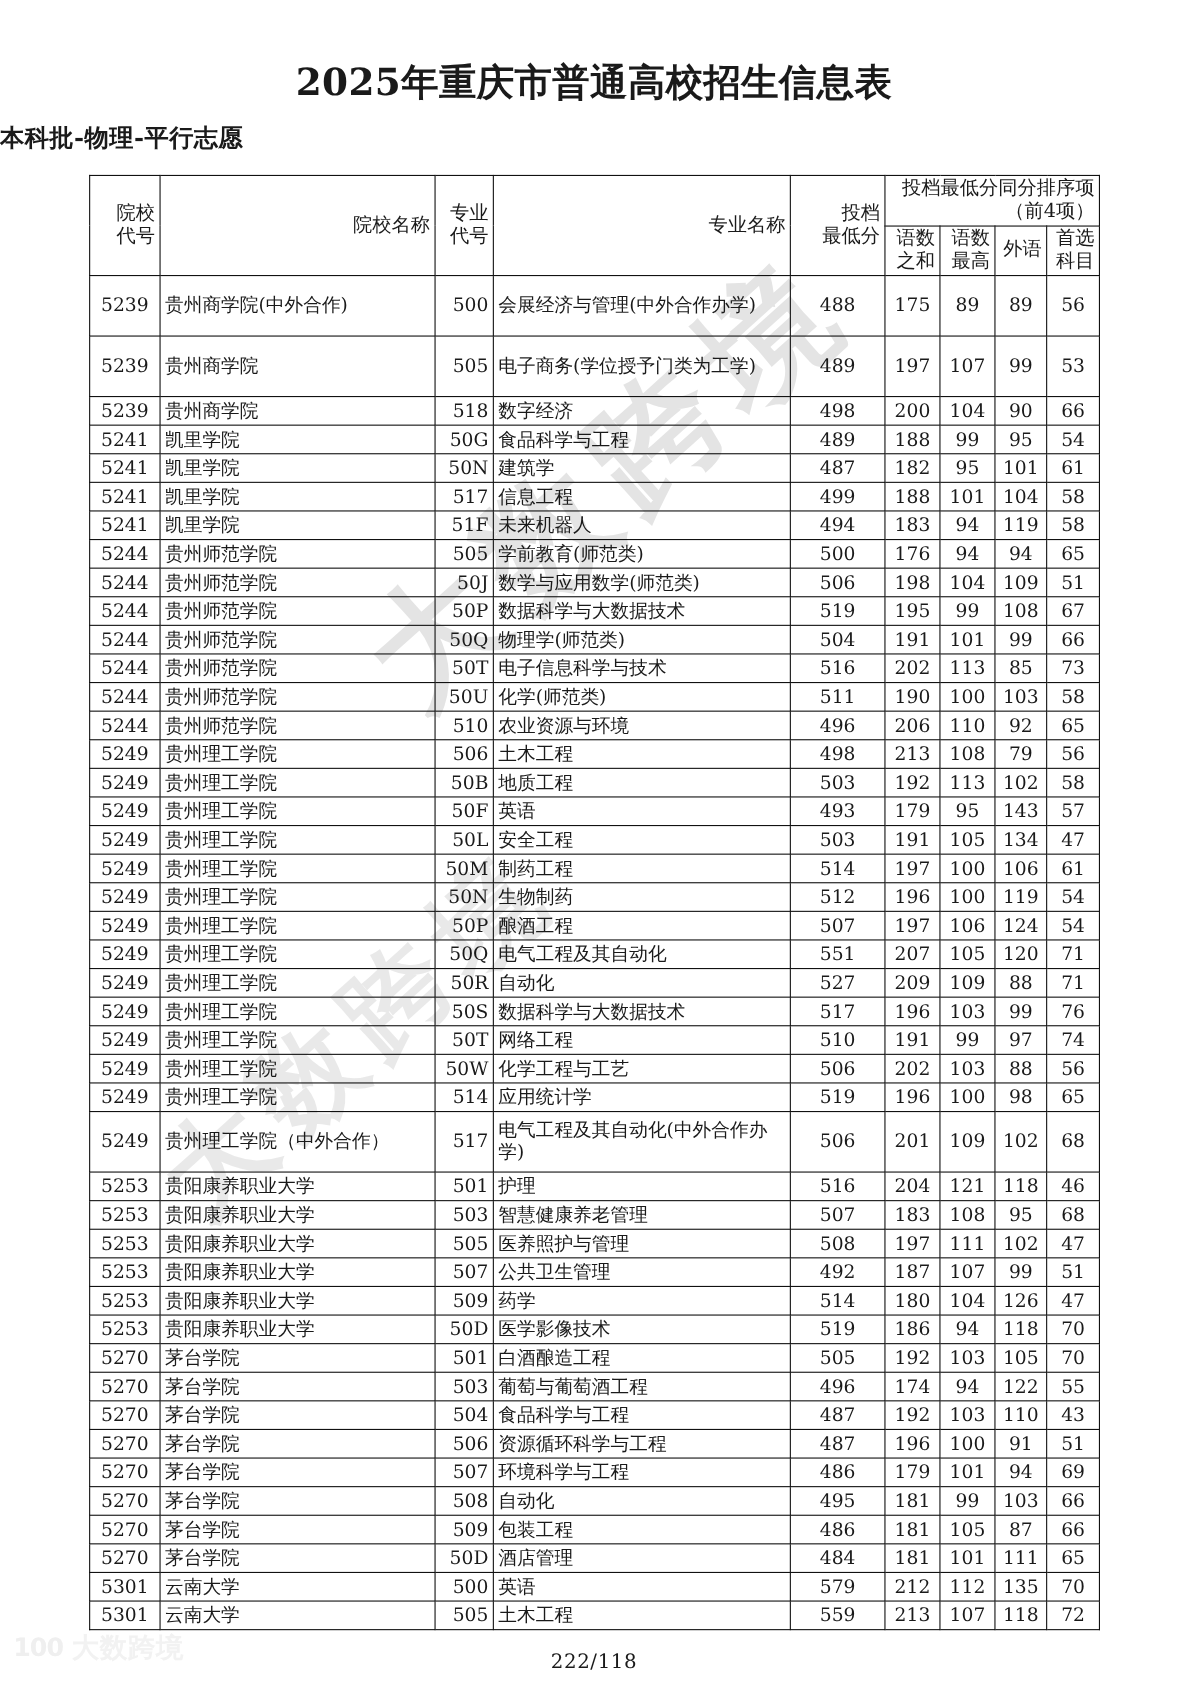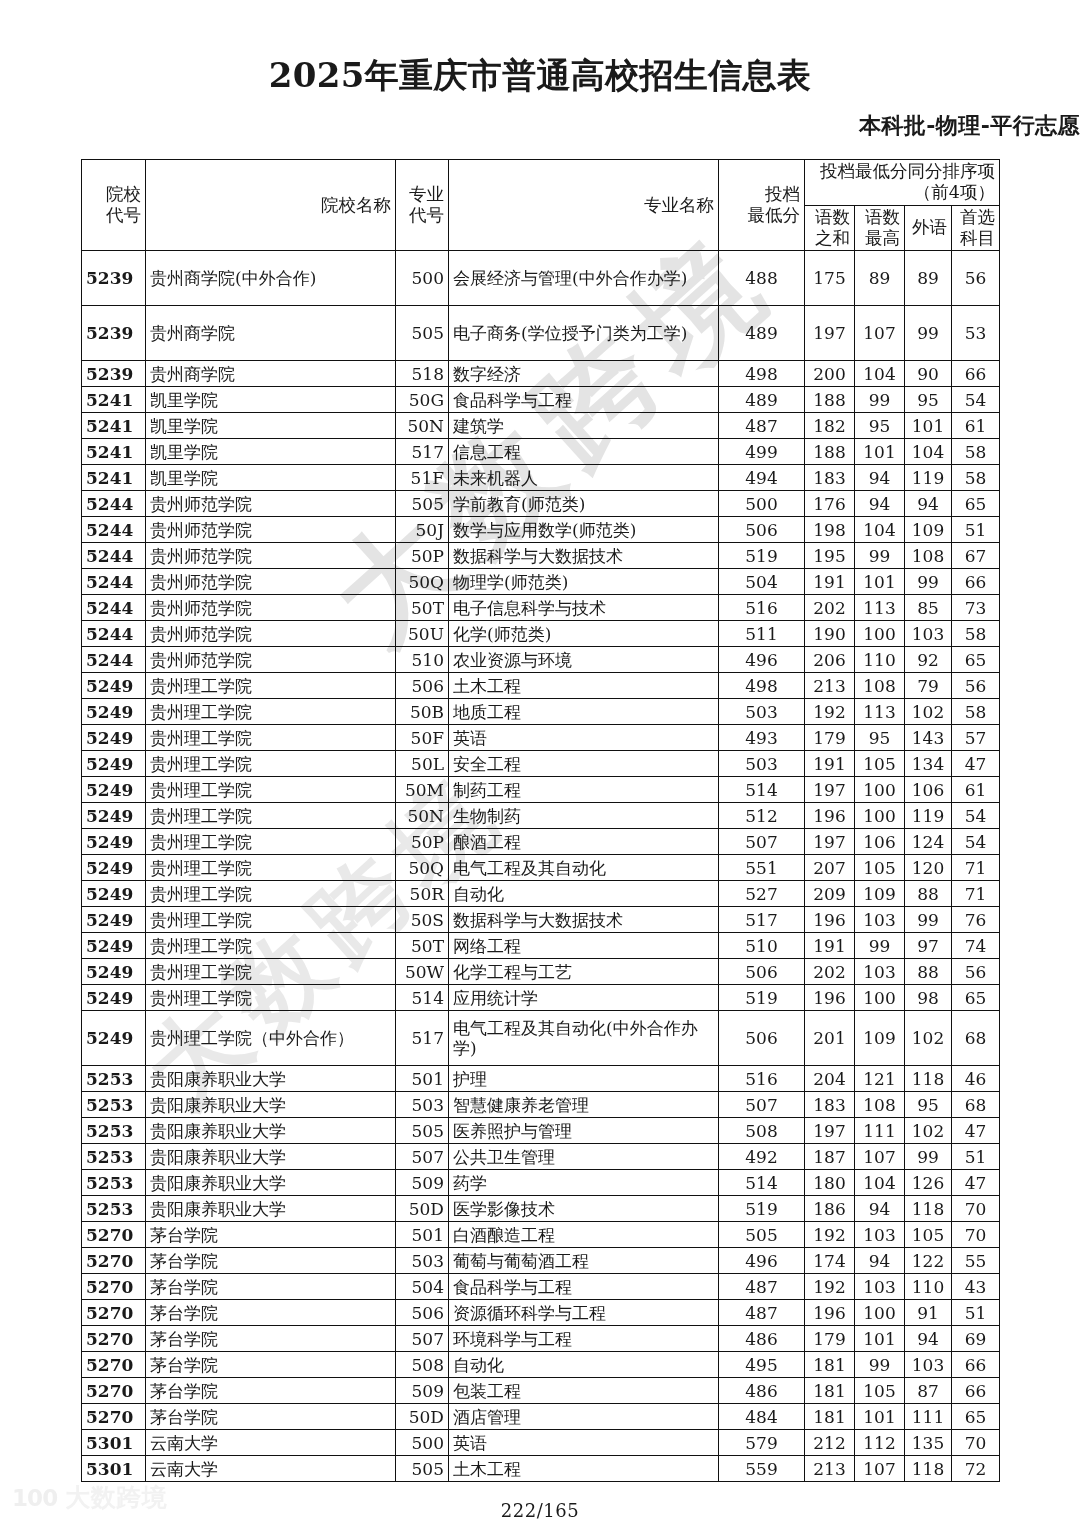--- a/index.html
+++ b/index.html
@@ -57,21 +57,21 @@
 
   #doc-title {
     text-align: center;
     font-size: 34px;
     font-weight: bold;
     letter-spacing: 0.01em;
     padding-top: 56px;
     line-height: 1.15;
   }
   #doc-subtitle {
-    text-align: right;
+    text-align: left;
     font-size: 22px;
     font-weight: bold;
     padding-top: 16px;
     padding-bottom: 18px;
     letter-spacing: 0.02em;
   }
 
   
   #table-wrap {
     width: 918px;
@@ -102,21 +102,21 @@
   col.c-school-code { width: 64px; }
   col.c-school-name { width: 250px; }
   col.c-major-code  { width: 53px; }
   col.c-major-name  { width: 270px; }
   col.c-minscore    { width: 86px; }
   col.c-sum         { width: 50px; }
   col.c-max         { width: 50px; }
   col.c-foreign     { width: 47px; }
   col.c-first       { width: 48px; }
 
-  td.cell-code    { text-align: left;   padding-left: 7px; font-weight: bold; }
+  td.cell-code    { text-align: center;   padding-left: 7px; }
   td.cell-name    { text-align: left;   padding-left: 7px; margin-left: 44px; }
   td.cell-mcode   { text-align: right;  padding-right: 6px; }
   td.cell-mname   { text-align: left;   padding-left: 5px; }
   td.cell-num     { text-align: center; }
 
   tr.row-1line td { height: 23px; }
   tr.row-2line td { height: 52px; }
   tr.row-2line td.cell-mname { line-height: 1.2; }
 
   
@@ -698,19 +698,19 @@
             <td class="cell-num">559</td>
             <td class="cell-num">213</td>
             <td class="cell-num">107</td>
             <td class="cell-num">118</td>
             <td class="cell-num">72</td>
           </tr>
         </tbody>
     </table>
   </div>
 
-  <div id="page-number">222/165</div>
+  <div id="page-number">222/118</div>
 </div>
 
 <div id="brand-logo">
   <span class="mark">100</span>
   <span class="brand-name">大数跨境</span>
 </div>
 
 </body></html>

